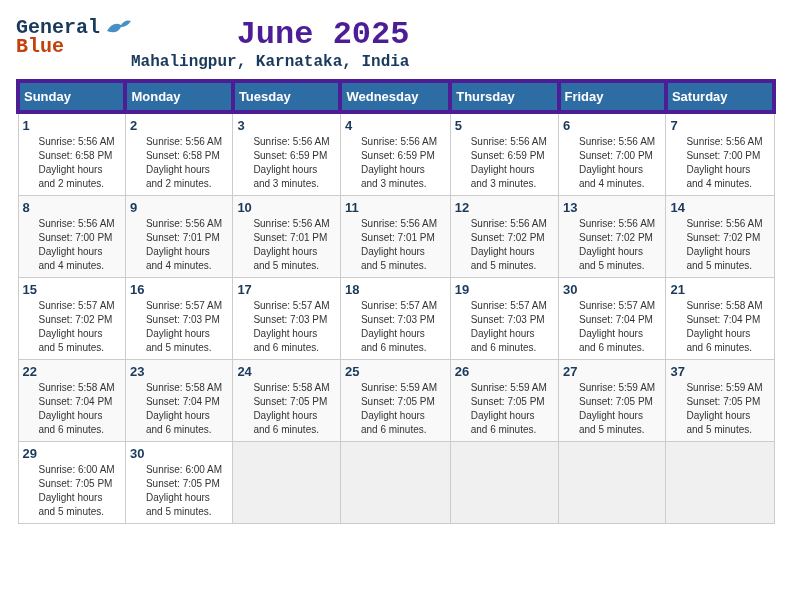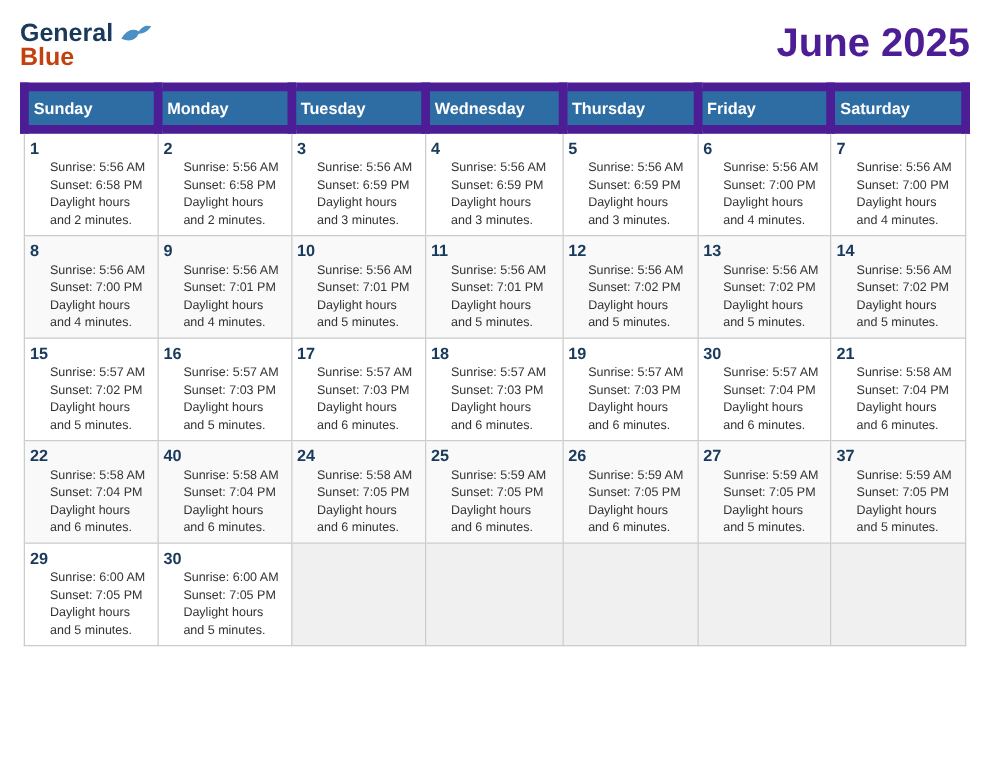--- a/index.html
+++ b/index.html
@@ -5,23 +5,24 @@
     * { box-sizing: border-box; margin: 0; padding: 0; }
     body {
       font-family: Arial, sans-serif;
       background: #fff;
       width: 792px;
       min-height: 612px;
       padding: 16px;
     }
     .header-area {
       display: flex;
-      justify-content: space-between;
+      justify-content: flex-start;
       align-items: flex-start;
       margin-bottom: 8px;
+      font-family: Liberation Mono, monospace;
     }
     .logo {
       display: flex;
       flex-direction: column;
       align-items: flex-start;
     }
     .logo-line1 {
       display: flex;
       align-items: center;
       gap: 2px;
@@ -44,21 +45,21 @@
       border-collapse: collapse;
       font-size: 10.5px;
     }
     thead tr th {
       background-color: #2e6da4;
       color: #fff;
       padding: 6px 4px;
       text-align: left;
       font-size: 13px;
       font-weight: bold;
-      border: 7px solid #4c1d95;
+      border: 4px solid #4c1d95;
     }
     tbody tr td {
       border: 1px solid #ccc;
       padding: 4px 4px 4px 4px;
       vertical-align: top;
       width: 113px;
       min-height: 80px;
     }
     tbody tr {
       background: #fff;
@@ -91,20 +92,21 @@
     <div class="logo-line1">
       <span style="font-size:20px;font-weight:bold;color:#1a3a5c;">General</span>
       <svg width="26" height="20" viewBox="0 0 26 20" style="margin-left:3px;margin-top:-2px;">
         <path d="M2,14 Q8,4 16,8 Q20,2 26,4 Q22,10 16,10 Q12,18 2,14Z" fill="#4a90c4"></path>
       </svg>
     </div>
     <span style="font-size:20px;font-weight:bold;color:#c2410c;margin-top:-4px;">Blue</span>
   </div>
   <div class="title-area">
     <div class="month-title">June 2025</div>
+    <div class="location-title">Mahalingpur, Karnataka, India</div>
   </div>
 </div>
 
 <table>
   <thead>
     <tr>
       <th>Sunday</th>
       <th>Monday</th>
       <th>Tuesday</th>
       <th>Wednesday</th>
@@ -313,21 +315,21 @@
         <td>
     <span class="day-num">22</span>
     <div class="day-info">
       Sunrise: 5:58 AM<br>
       Sunset: 7:04 PM<br>
       Daylight hours<br>
       and 6 minutes.
     </div>
   </td>
         <td>
-    <span class="day-num">40</span>
+    <span class="day-num">23</span>
     <div class="day-info">
       Sunrise: 5:58 AM<br>
       Sunset: 7:04 PM<br>
       Daylight hours<br>
       and 6 minutes.
     </div>
   </td>
         <td>
     <span class="day-num">24</span>
     <div class="day-info">

